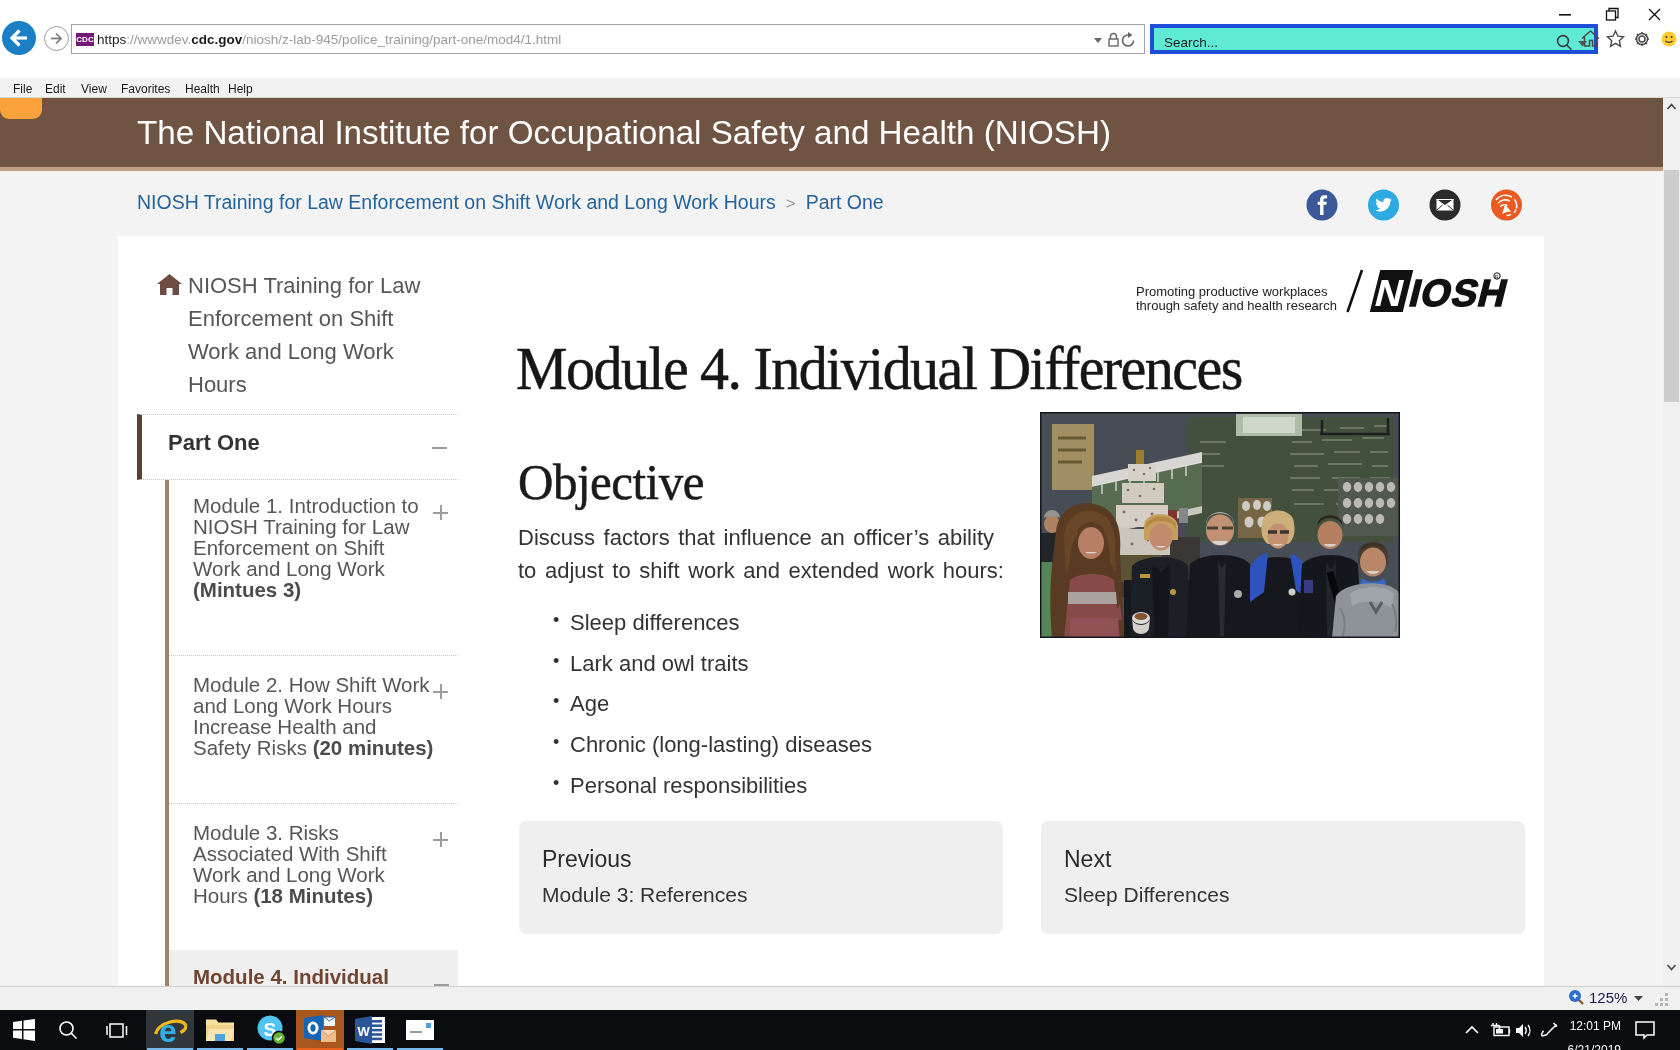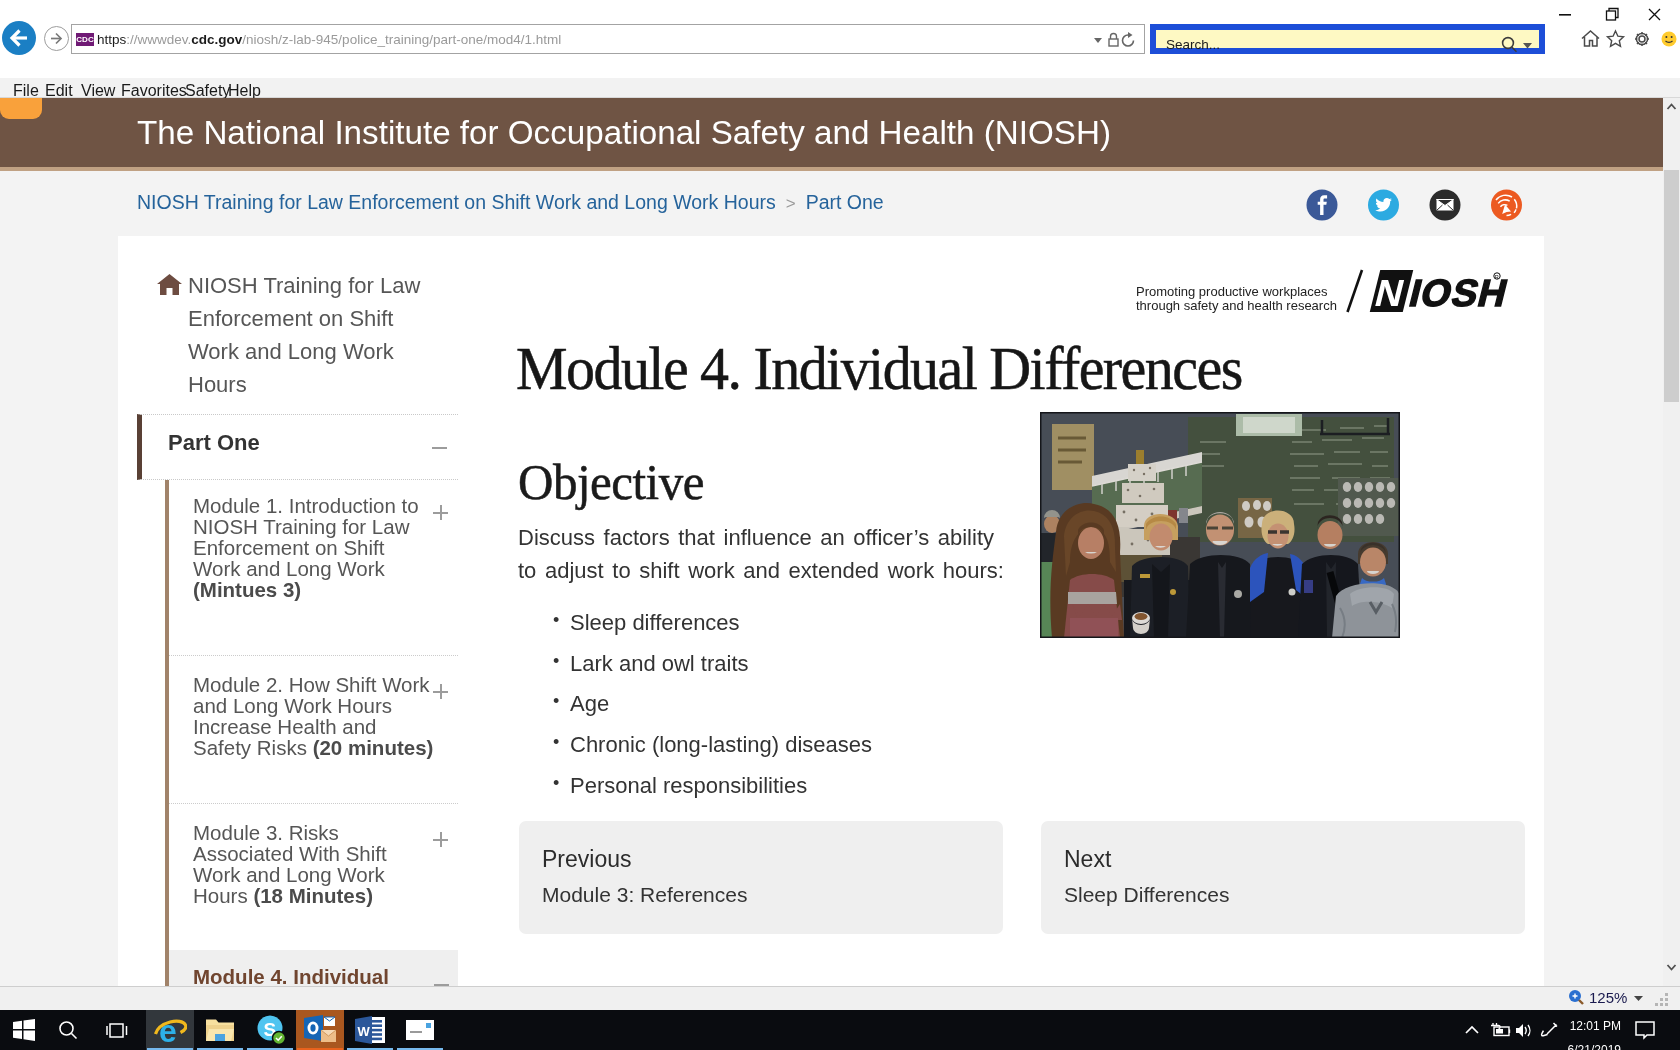--- a/index.html
+++ b/index.html
@@ -16,37 +16,37 @@
 #fwdbtn { left:44px; top:26px; width:25px; height:25px; border-radius:50%;
   background:#fff; border:1px solid #9d9d9d; }
 #addrbar { left:71px; top:24px; width:1074px; height:30px; border:1px solid #a3a3a3;
   background:#fff; }
 .cdcfav { width:19px; height:13px; background:#701a75; color:#fff; font-weight:bold;
   font-size:8px; text-align:center; line-height:13px; letter-spacing:0;
   font-family:"Liberation Sans",sans-serif; }
 #url { left:25px; top:7px; font-size:13.5px; color:#9a9a9a; white-space:nowrap; }
 #url .dom { color:#1c1c1c; font-weight:bold; }
 #addrctl { right:6px; top:6px; font-size:13px; color:#555; }
-#searchbox { left:1150px; top:24px; width:395px; height:30px; border:6px solid #1d4ed8;
-  background:#fef9c3; }
+#searchbox { left:1150px; top:24px; width:448px; height:30px; border:4px solid #1d4ed8;
+  background:#5eead4; }
 #searchbox .ph { position:absolute; left:10px; top:7px; font-size:13.5px; color:#1c1c1c; }
 
 
 #tabbar { top:57px; left:0; width:1680px; height:21px; background:#fff; }
 #tab1 { left:4px; top:0px; width:194px; height:21px; background:#fff;
   border:1px solid #b4b4b4; border-bottom:none; }
 #tab1 .title { position:absolute; left:25px; top:3.5px; font-size:11.5px; color:#121212; }
 #tab1 .x { position:absolute; right:4px; top:3.5px; font-size:11.5px; color:#888; }
 #newtab { left:202px; top:2px; width:17px; height:17px; background:#fdfdfd;
   border:1px solid #c8c8c8; }
 
 
 #menubar { top:78px; left:0; width:1680px; height:20px; background:#f2f2f2;
   border-bottom:1px solid #d8d8d8; }
-#menubar span { position:absolute; top:3.5px; font-size:16px; color:#1a1a1a; }
+#menubar span { position:absolute; top:3.5px; font-size:12px; color:#1a1a1a; }
 
 
 #viewport { top:98px; left:0; width:1663px; height:888px; background:#f3f3f3; overflow:hidden; }
 #banner { top:0; left:0; width:1663px; height:69px; background:#6f5444; }
 #orangetab { left:0; top:0; width:42px; height:21px; background:#f9a13b;
   border-radius:0 0 9px 9px; }
 #bannertitle { left:137px; top:16px; font-size:33.2px; color:#fff; font-weight:400; }
 #tanstrip { top:69px; left:0; width:1663px; height:3.5px; background:#c0a183; }
 #crumbrow { top:72.5px; left:0; width:1663px; height:66px; }
 #crumbs { left:137px; top:20px; font-size:19.5px; color:#25639b; }
@@ -166,21 +166,21 @@
       <path d="M85.5 13 a4.5 3.6 0 0 0 7 0" stroke="#333" stroke-width="1.1" fill="none"></path>
     </svg>
   </div>
 
 
   <div class="abs" id="menubar">
     <span style="left:13px;">File</span>
     <span style="left:45px;">Edit</span>
     <span style="left:81px;">View</span>
     <span style="left:121px;">Favorites</span>
-    <span style="left:185px;">Safety</span>
+    <span style="left:185px;">Health</span>
     <span style="left:228px;">Help</span>
   </div>
 
   <div class="abs" id="viewport">
     <div class="abs" id="banner">
       <div class="abs" id="bannertitle">The National Institute for Occupational Safety and Health (NIOSH)</div>
     </div>
     <div class="abs" id="orangetab"></div>
     <div class="abs" id="tanstrip"></div>
     <div class="abs" id="crumbrow">

